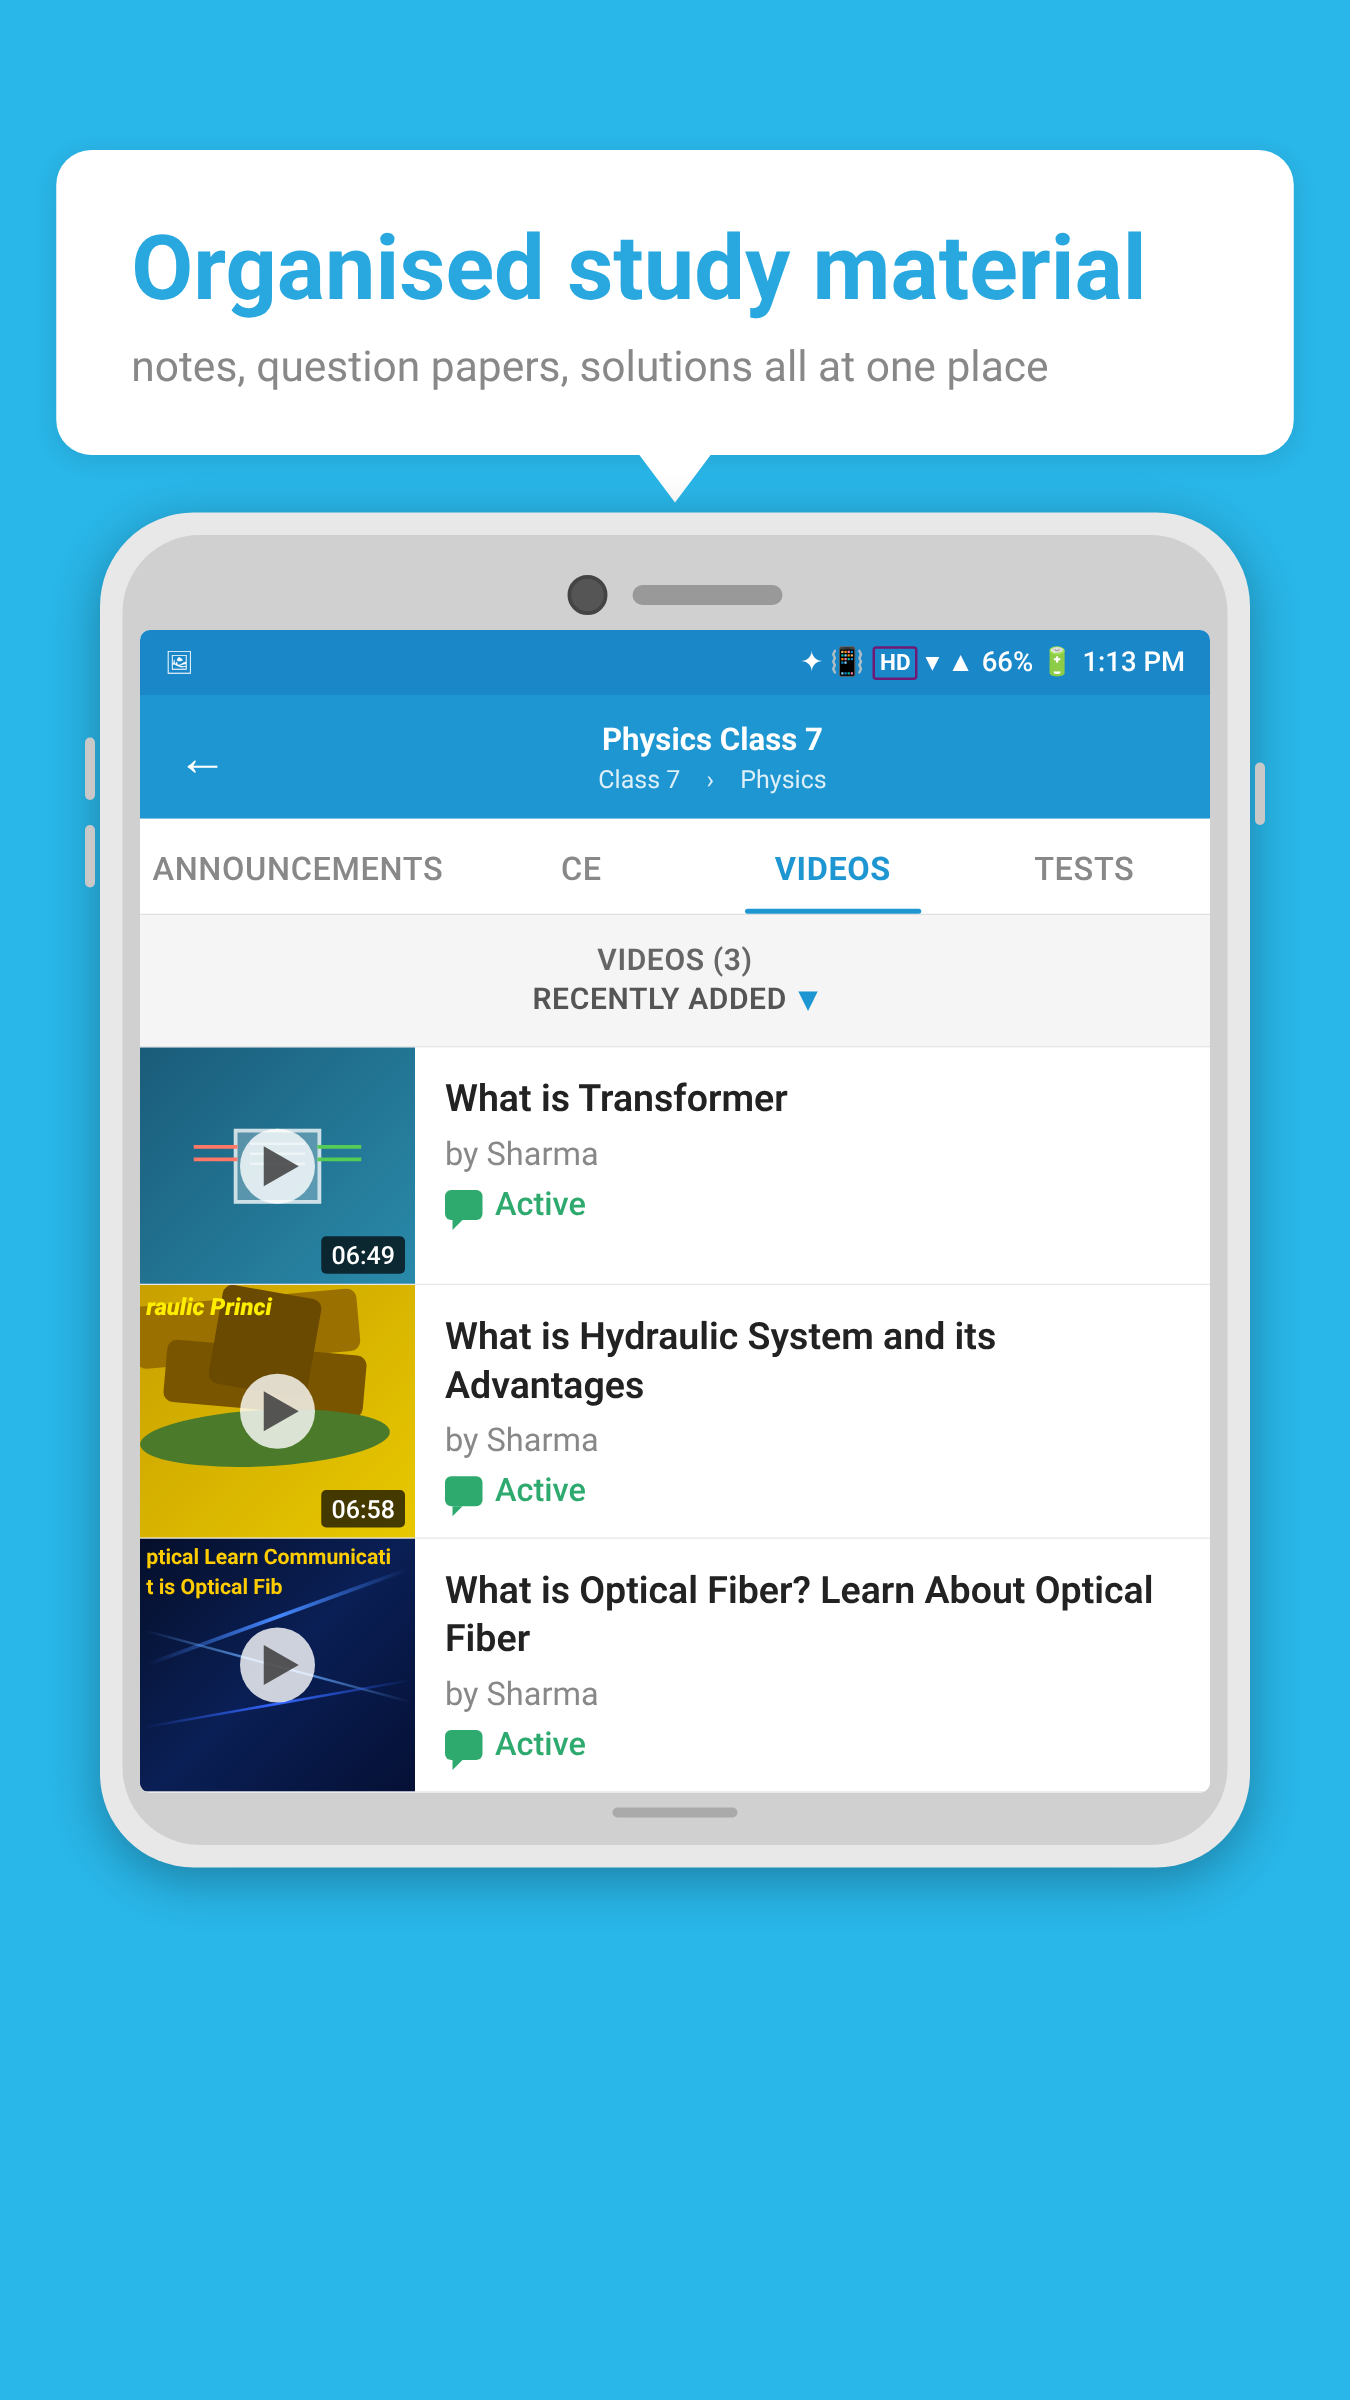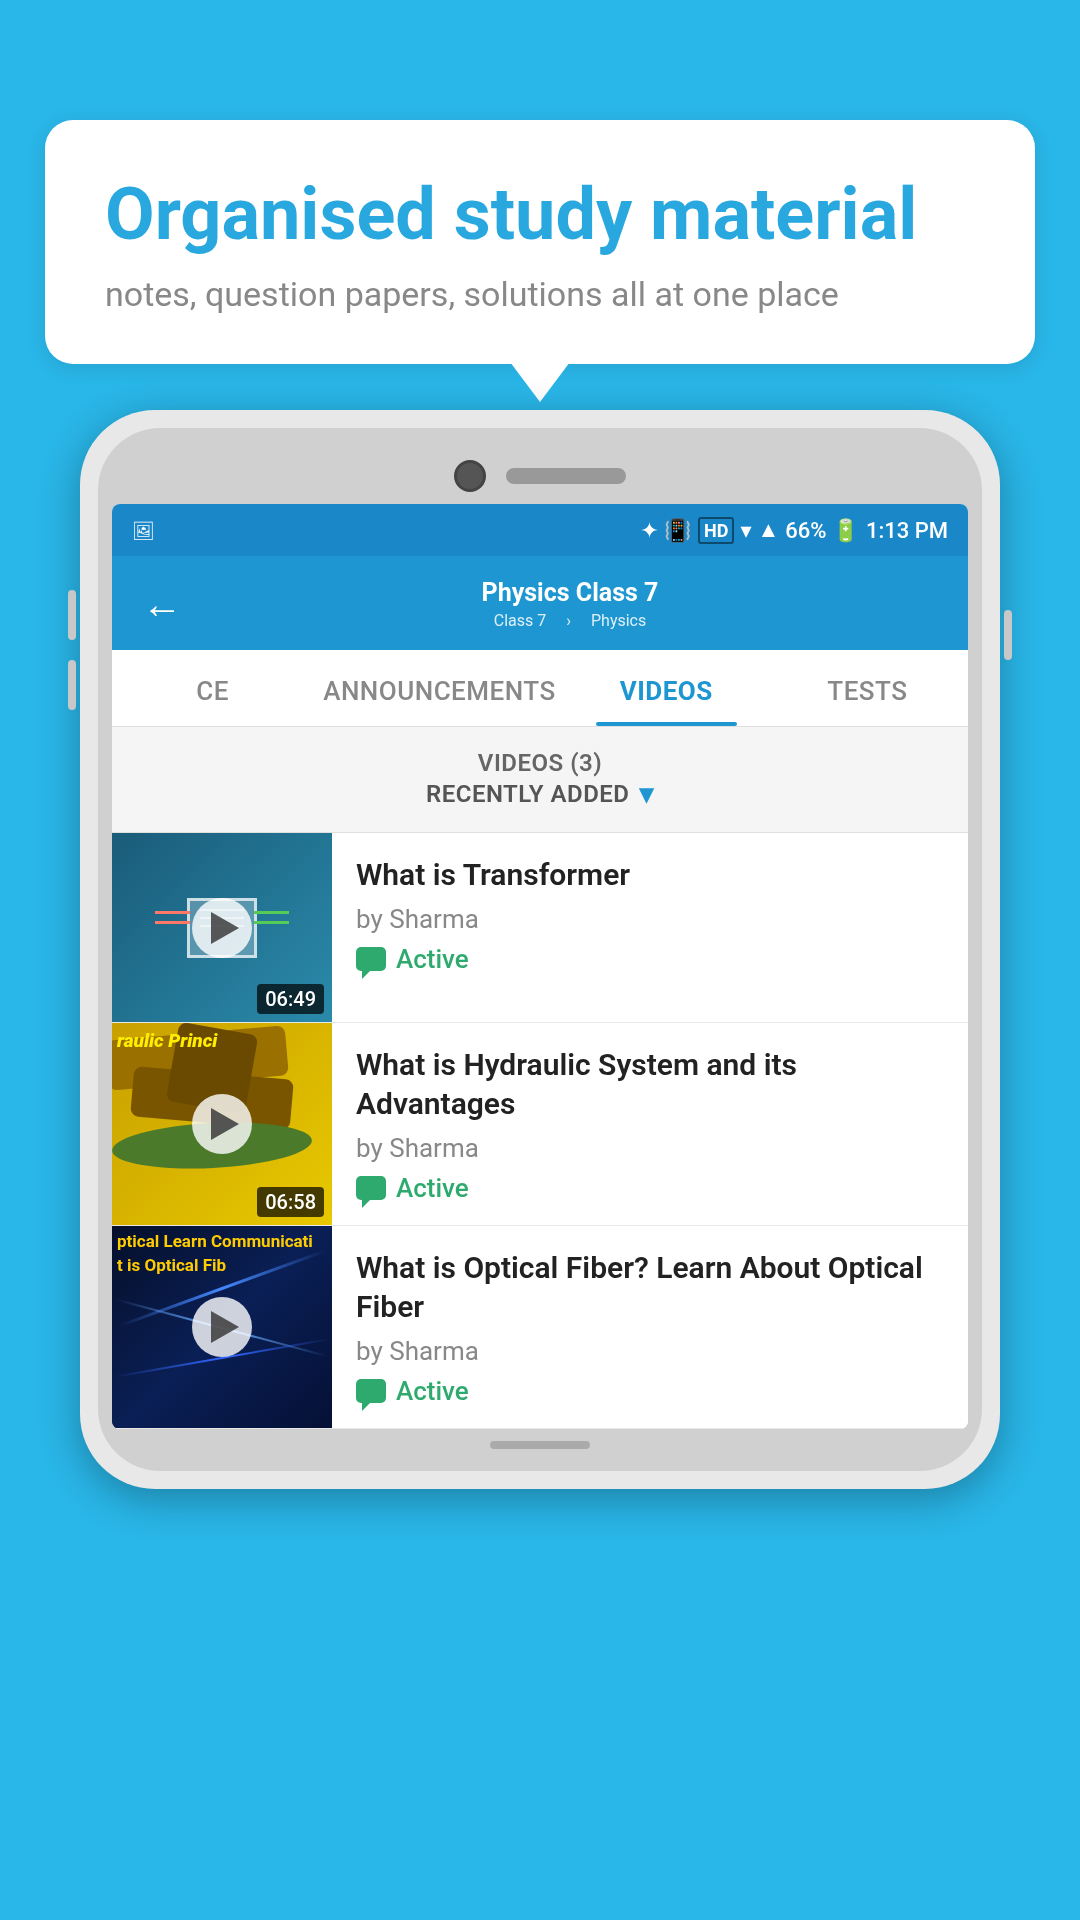--- a/index.html
+++ b/index.html
@@ -163,21 +163,21 @@
       text-align: center;
     }
 
     .header-main-title {
       font-size: 25px;
       font-weight: 700;
       color: white;
     }
 
     .header-subtitle {
-      font-size: 16px;
+      font-size: 20px;
       color: rgba(255,255,255,0.85);
       margin-top: 4px;
     }
 
     .header-subtitle span {
       margin: 0 8px;
     }
 
     
     .tabs-bar {
@@ -437,21 +437,21 @@
 
       <div class="screen">
 
         <div class="status-bar">
           <div class="status-left">
             <span class="status-icon">🖼</span>
           </div>
           <div class="status-right">
             <span>✦</span>
             <span>📳</span>
-            <span style="font-size:18px;font-weight:700;border:2px solid #0c4a6e;padding:1px 4px;border-radius:3px;">HD</span>
+            <span style="font-size:18px;font-weight:700;border:2px solid #701a75;padding:1px 4px;border-radius:3px;">HD</span>
             <span>▾</span>
             <span>▲</span>
             <span>66%</span>
             <span>🔋</span>
             <span>1:13 PM</span>
           </div>
         </div>
 
         <div class="app-header">
           <div class="back-arrow">←</div>
@@ -460,24 +460,24 @@
             <div class="header-subtitle">
               <span>Class 7</span>
               <span>›</span>
               <span>Physics</span>
             </div>
           </div>
         </div>
 
         <div class="tabs-bar">
           <div class="tab-item">
+            <span>ANNOUNCEMENTS</span>
+          </div>
+          <div class="tab-item">
             <span>CE</span>
-          </div>
-          <div class="tab-item">
-            <span>ANNOUNCEMENTS</span>
           </div>
           <div class="tab-item active">
             <span>VIDEOS</span>
           </div>
           <div class="tab-item">
             <span>TESTS</span>
           </div>
         </div>
 
         <div class="filter-bar">

